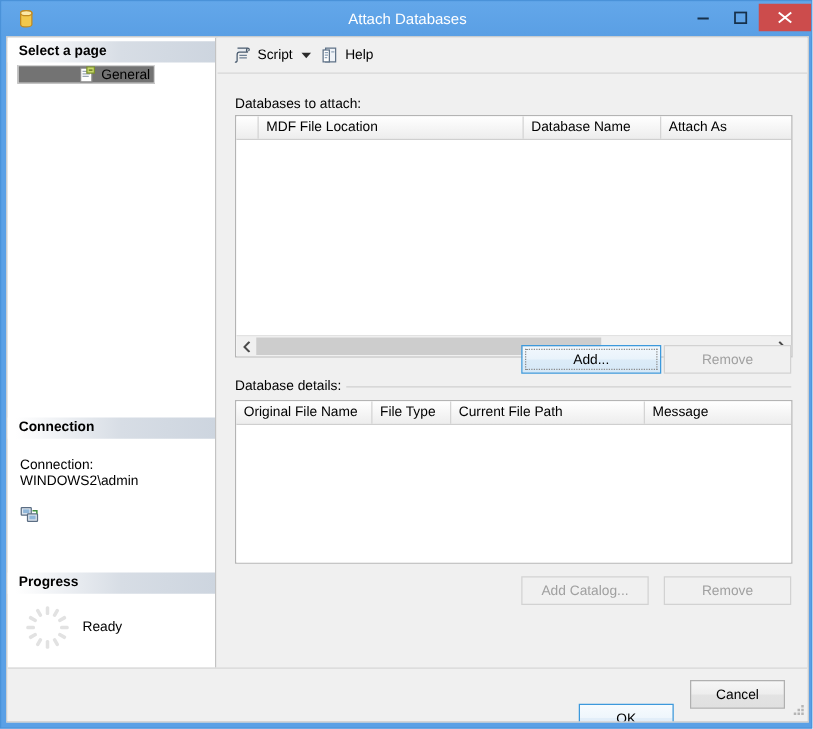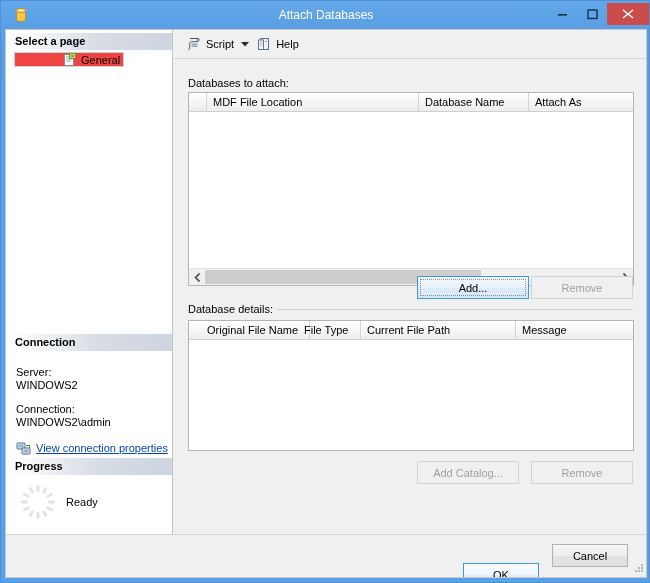--- a/index.html
+++ b/index.html
@@ -107,21 +107,21 @@
     width: 152px;
   }
   .page-item {
     display: flex;
     align-items: center;
     height: 15px;
     padding: 0 3px 0 2px;
     width: fit-content;
   }
   .page-item.selected {
-    background: #ef4444;
+    background: #737373;
     border: 1px solid #d2d2d2;
     box-sizing: content-box;
     height: 13px;
     padding-left: 48px;
   }
   .page-item .pg-ico {
     width: 14px; height: 14px;
     margin-right: 4px;
     flex: none;
   }
@@ -396,38 +396,33 @@
             </svg>
           </span>
           <span class="pg-label">General</span>
         </div>
       </div>
 
       <div class="side-header" id="hdr-connection">Connection</div>
 
       <div id="connection-body">
         <div class="conn-group">
-          <div class="conn-label">Server:</div>
-          <div class="conn-value">WINDOWS2</div>
-        </div>
-        <div class="conn-group">
           <div class="conn-label">Connection:</div>
           <div class="conn-value">WINDOWS2\admin</div>
         </div>
         <div id="view-conn-row">
           <span id="view-conn-icon">
             <svg width="16" height="16" viewBox="0 0 16 16">
               <rect x="1" y="3" width="8" height="6" rx="0.5" fill="#dfe6ee" stroke="#5a6d83" stroke-width="1"></rect>
               <rect x="2.5" y="4.5" width="5" height="3" fill="#8fb6d9"></rect>
               <rect x="6" y="8" width="8" height="6" rx="0.5" fill="#dfe6ee" stroke="#5a6d83" stroke-width="1"></rect>
               <rect x="7.5" y="9.5" width="5" height="3" fill="#8fb6d9"></rect>
               <path d="M10 5.5h3.5v2.5" stroke="#3f8f3f" stroke-width="1.2" fill="none"></path>
             </svg>
           </span>
-          <span id="view-conn-link">View connection properties</span>
         </div>
       </div>
 
       <div class="side-header" id="hdr-progress">Progress</div>
 
       <div id="progress-body">
         <span id="spinner">
           <svg width="40" height="40" viewBox="0 0 40 40">
             <g fill="#e2e2e2">
               <rect x="18.6" y="3" width="2.8" height="7" rx="1.2" transform="rotate(0 20 20)"></rect>
@@ -511,21 +506,21 @@
       </div>
 
       <button class="btn focused" id="btn-add">Add...</button>
       <button class="btn disabled" id="btn-remove-top" disabled="">Remove</button>
 
       <div class="section-label" id="lbl-details">Database details:</div>
       <div id="details-rule"></div>
 
       <div class="grid" id="grid-details">
         <div class="grid-header">
-          <div class="gh-cell" style="left:0px; width:109px;margin-left:12px;">Original File Name</div>
+          <div class="gh-cell" style="left:0px; width:109px;">Original File Name</div>
           <div class="gh-cell" style="left:109px; width:63px;">File Type</div>
           <div class="gh-cell" style="left:327px; width:117px; border-right:none;">Message</div>
           <div class="gh-cell" style="left:172px; width:155px;">Current File Path</div>
         </div>
         <div class="grid-body"></div>
       </div>
 
       <button class="btn disabled" id="btn-addcatalog" disabled="">Add Catalog...</button>
       <button class="btn disabled" id="btn-remove-det" disabled="">Remove</button>
     </div>

